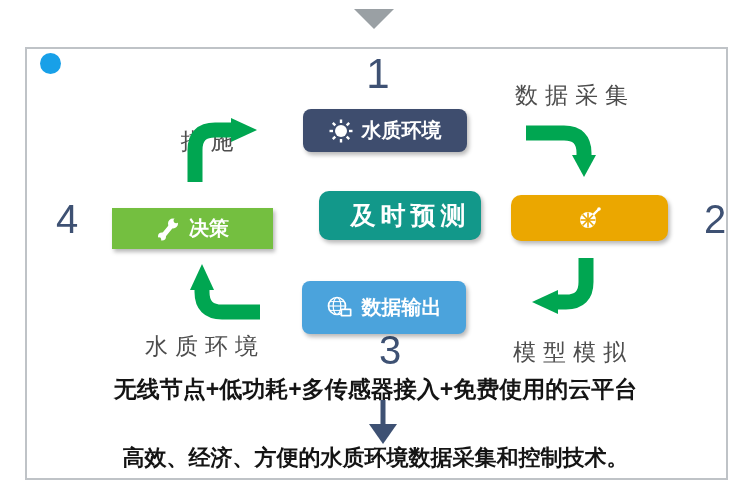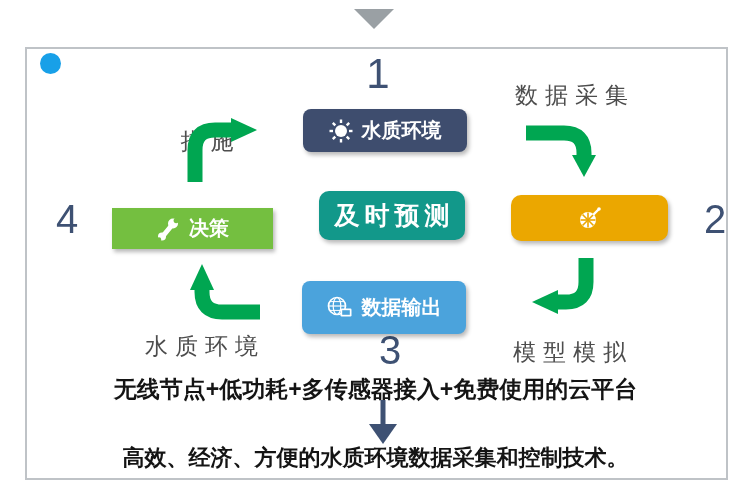--- a/index.html
+++ b/index.html
@@ -39,21 +39,21 @@
   .lbl-moni{left:488px;top:337px;width:170px;}
   .pill{
     position:absolute;display:flex;align-items:center;justify-content:center;
     gap:9px;color:#ffffff;font-weight:bold;font-size:20px;
     box-shadow:2px 3px 4px rgba(0,0,0,0.28);white-space:nowrap;
   }
   .pill-top{left:303px;top:109px;width:164px;height:43px;background:#3e4d6e;border-radius:8px;}
   .pill-left{left:112px;top:208px;width:161px;height:41px;background:#74bf40;border-radius:0;}
   .pill-center{
     left:319px;top:191px;width:141px;height:49px;background:#12988a;border-radius:10px;
-    font-size:25px;letter-spacing:5px;padding-left:5px;
+    font-size:25px;letter-spacing:5px;padding-left:21px;
   }
   .pill-right{left:511px;top:195px;width:157px;height:46px;background:#eba700;border-radius:10px;}
   .pill-bottom{left:302px;top:281px;width:164px;height:53px;background:#4ba3dc;border-radius:8px;}
   .arrow{position:absolute;}
   .arr-ne{left:183px;top:116px;}
   .arr-se{left:526px;top:121px;}
   .arr-sw{left:522px;top:258px;}
   .arr-nw{left:185px;top:260px;}
   .footer-line{
     position:absolute;left:25px;width:701px;text-align:center;

